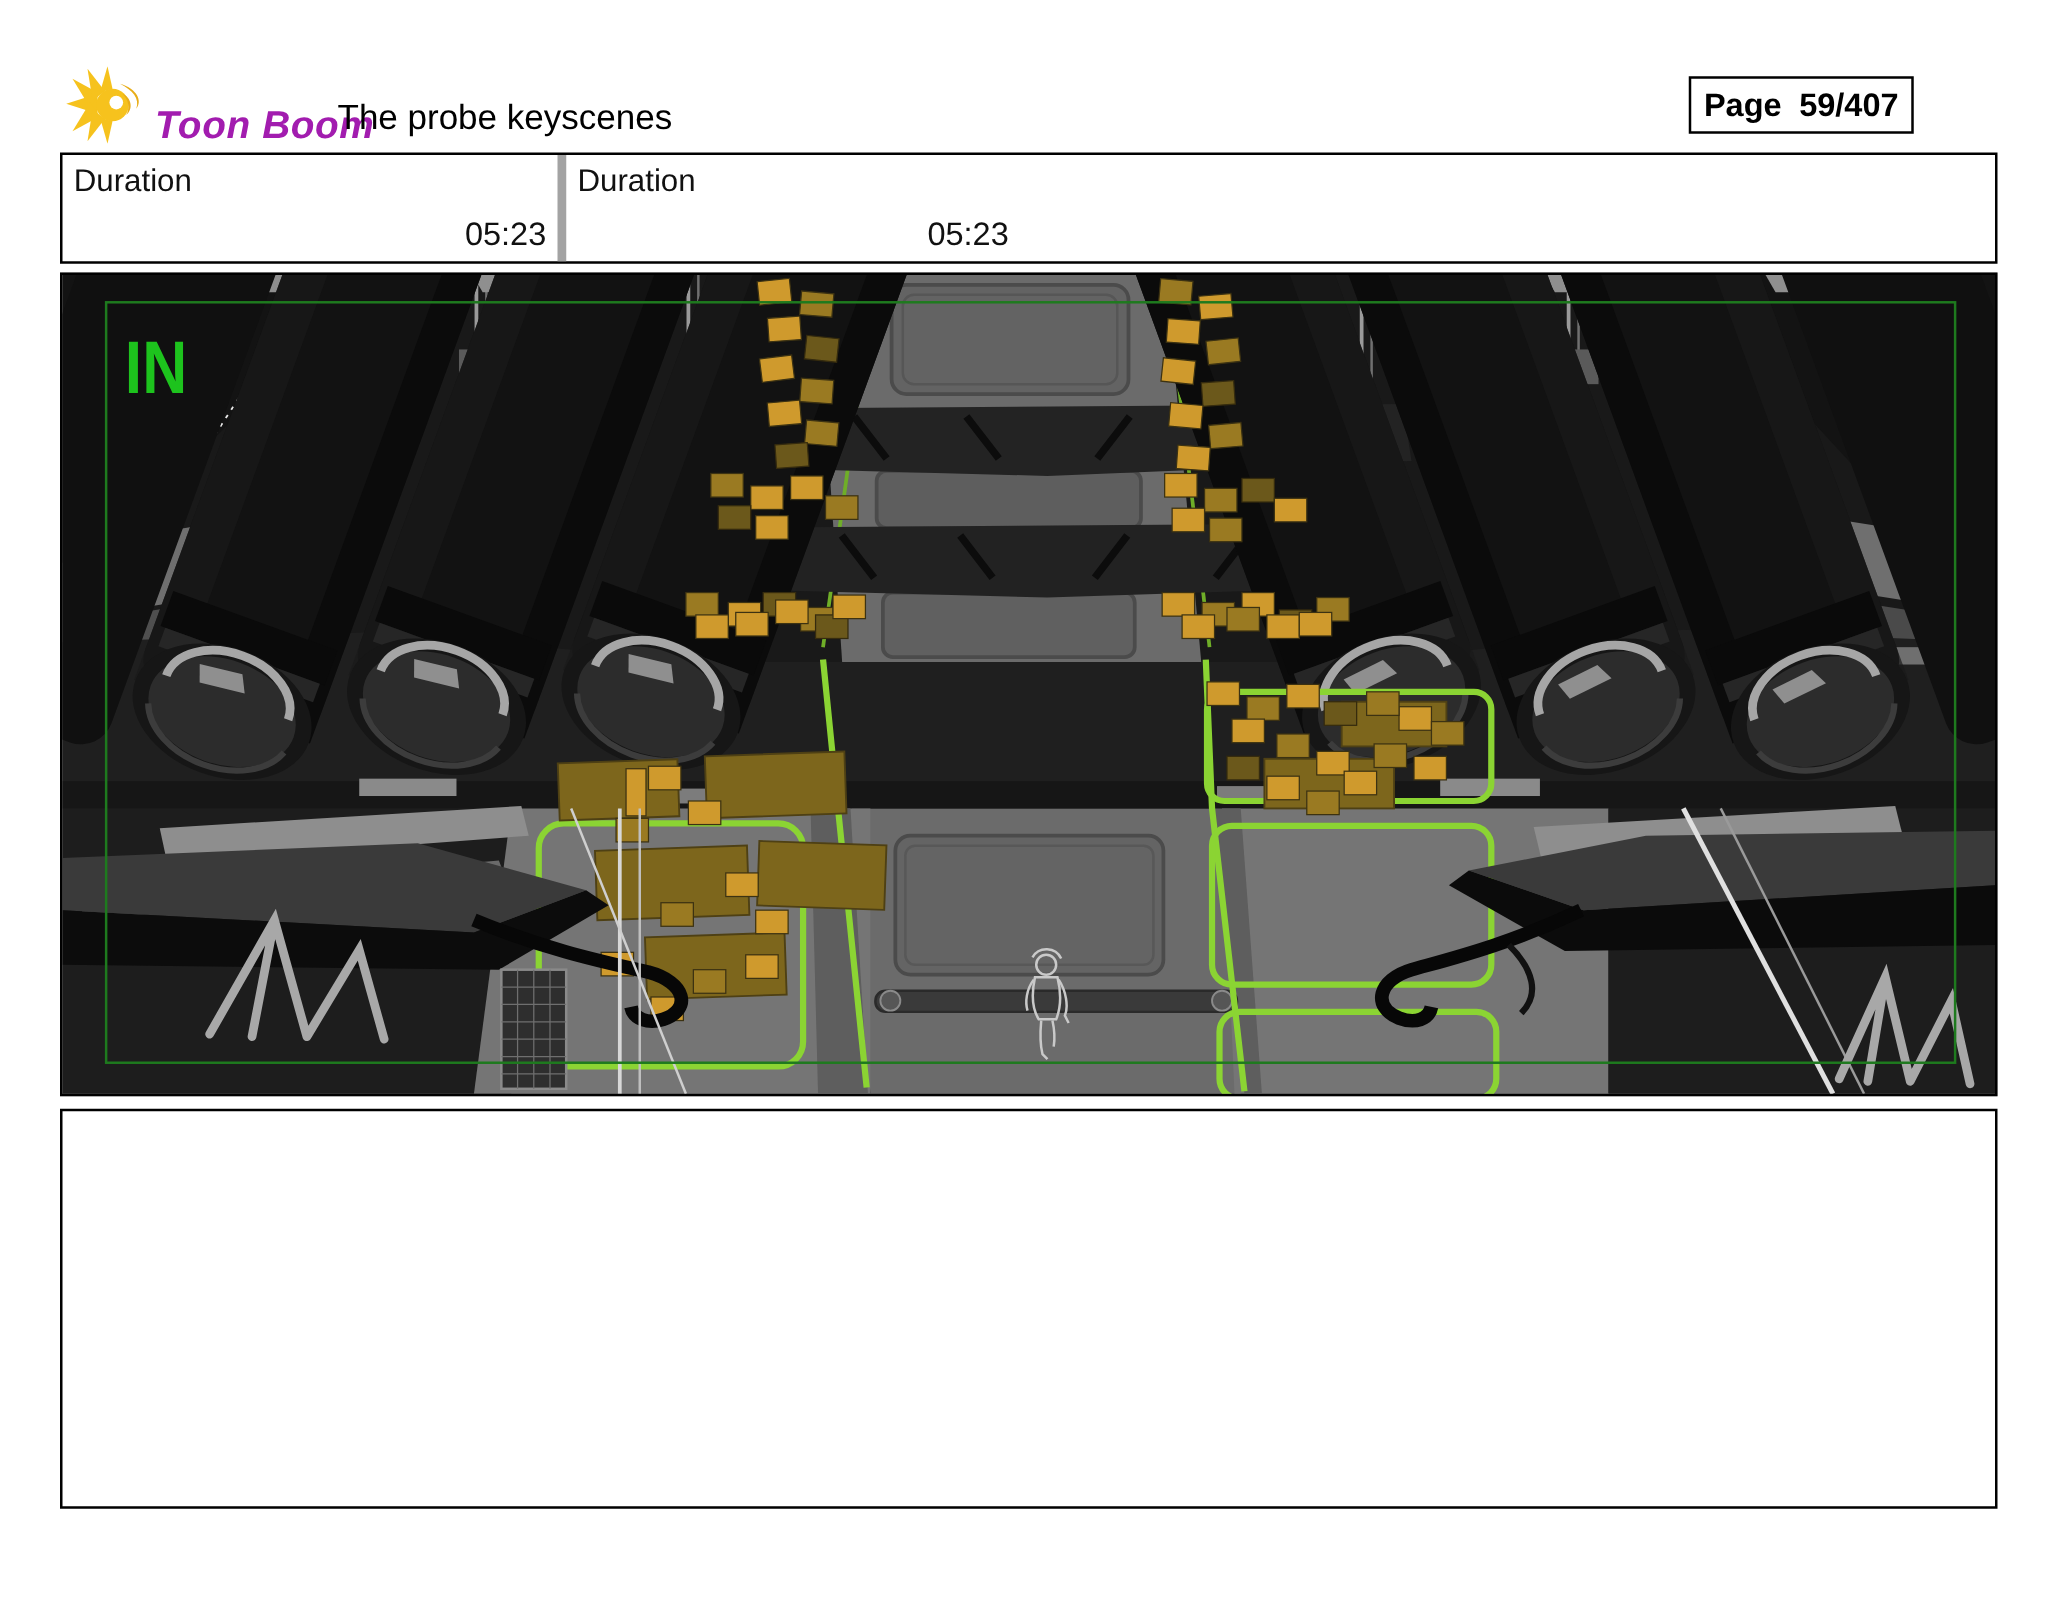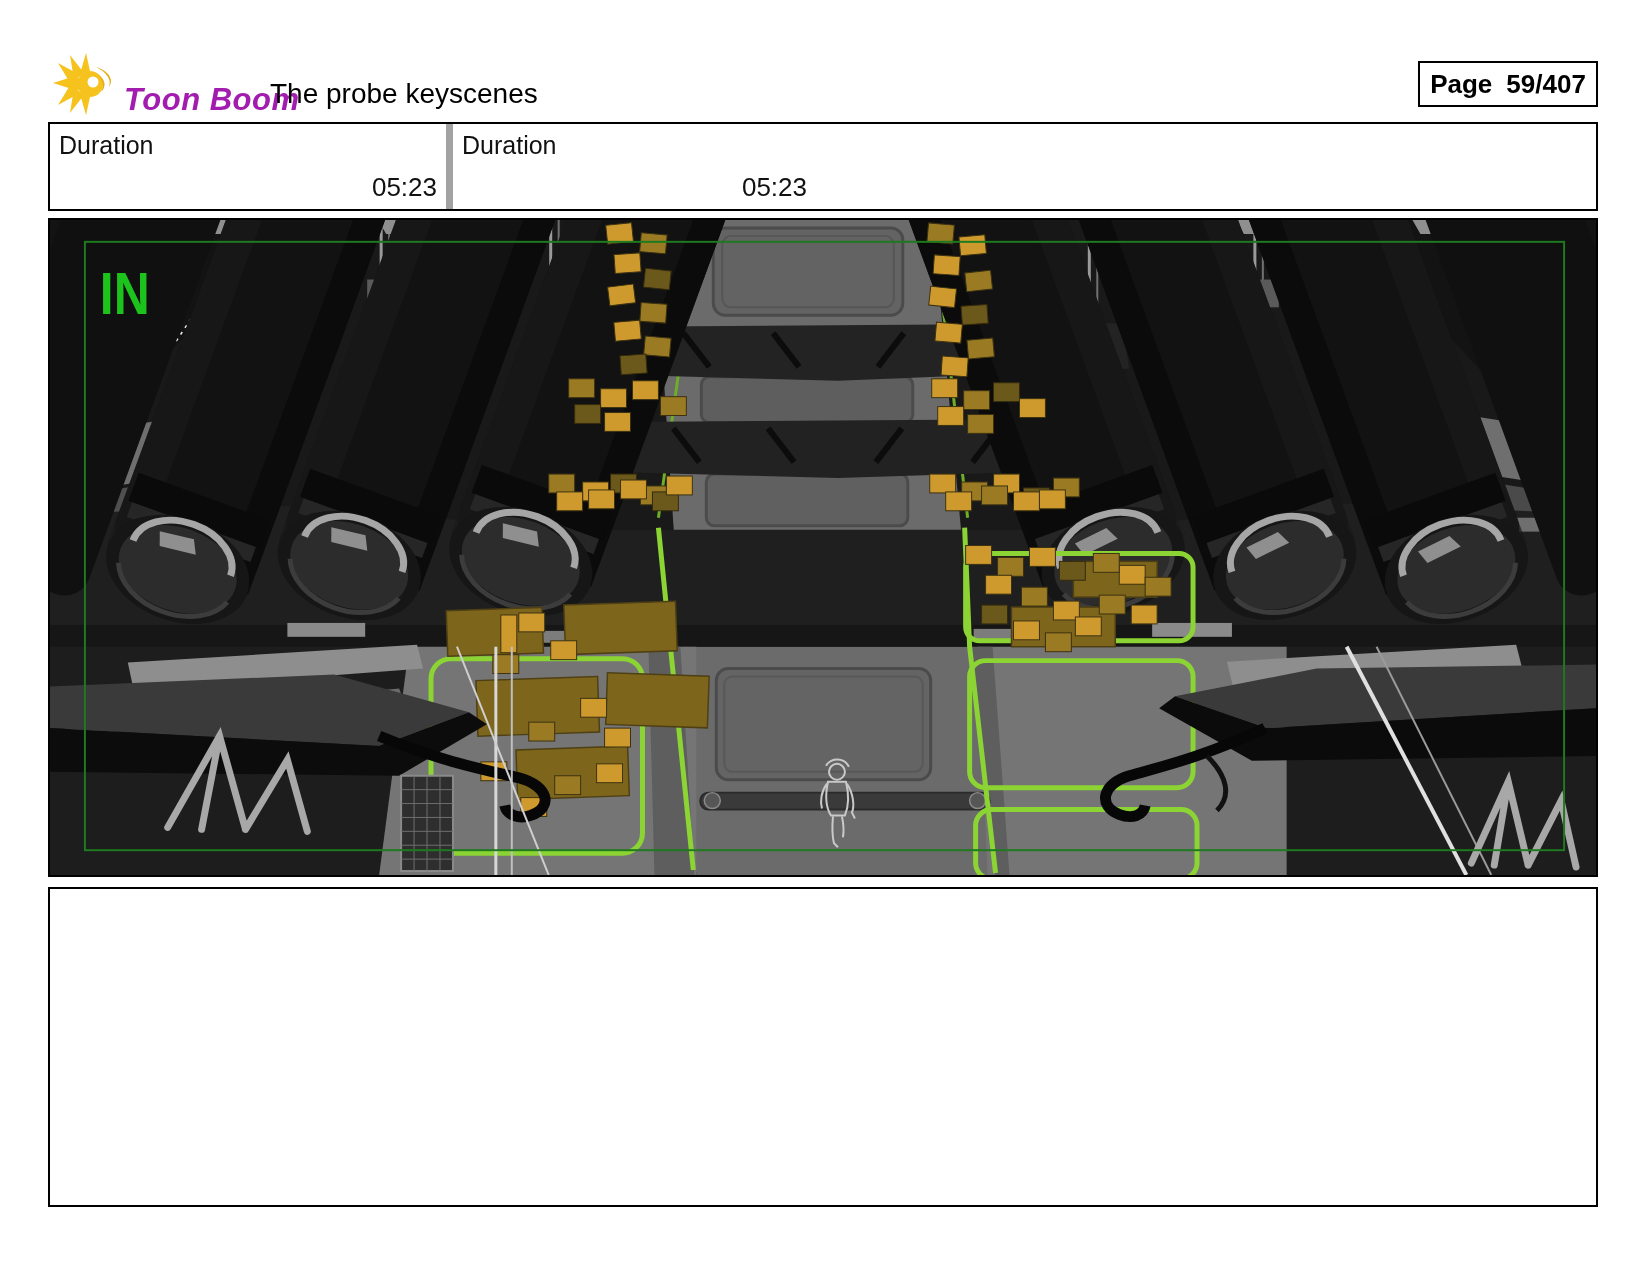--- a/index.html
+++ b/index.html
@@ -4,21 +4,21 @@
 <style>
   html,body{margin:0;padding:0;background:#fff;}
   .page{position:relative;width:1650px;height:1284px;background:#ffffff;
         font-family:"Liberation Sans",sans-serif;color:#000;overflow:hidden;}
 
   
   .logo{position:absolute;left:52px;top:50px;display:flex;align-items:center;gap:8px;}
   .logo-burst{width:64px;height:62px;}
   .logo-text{font-size:31px;font-weight:bold;font-style:italic;color:#a21caf;letter-spacing:.5px;margin-top:32px;}
   .doc-title{position:absolute;left:258px;top:66px;margin:12px;font-size:28px;font-weight:normal;color:#000;}
-  .pagebox{position:absolute;left:1418px;top:61px;width:180px;height:46px;border:2px solid #000;
+  .pagebox{position:absolute;left:1351px;top:61px;width:180px;height:46px;border:2px solid #000;
            box-sizing:border-box;display:flex;align-items:center;justify-content:center;gap:14px;
            font-size:26px;font-weight:bold;}
 
   
   .inforow{position:absolute;left:48px;top:122px;width:1550px;height:89px;
            border:2px solid #000;box-sizing:border-box;display:flex;}
   .cell{position:relative;box-sizing:border-box;height:100%;}
   .cell + .cell{border-left:7px solid #a3a3a3;}
   .cell .lbl{position:absolute;left:9px;top:7px;font-size:25px;color:#111;}
   .cell .val{position:absolute;right:9px;bottom:6px;font-size:26px;color:#111;}

